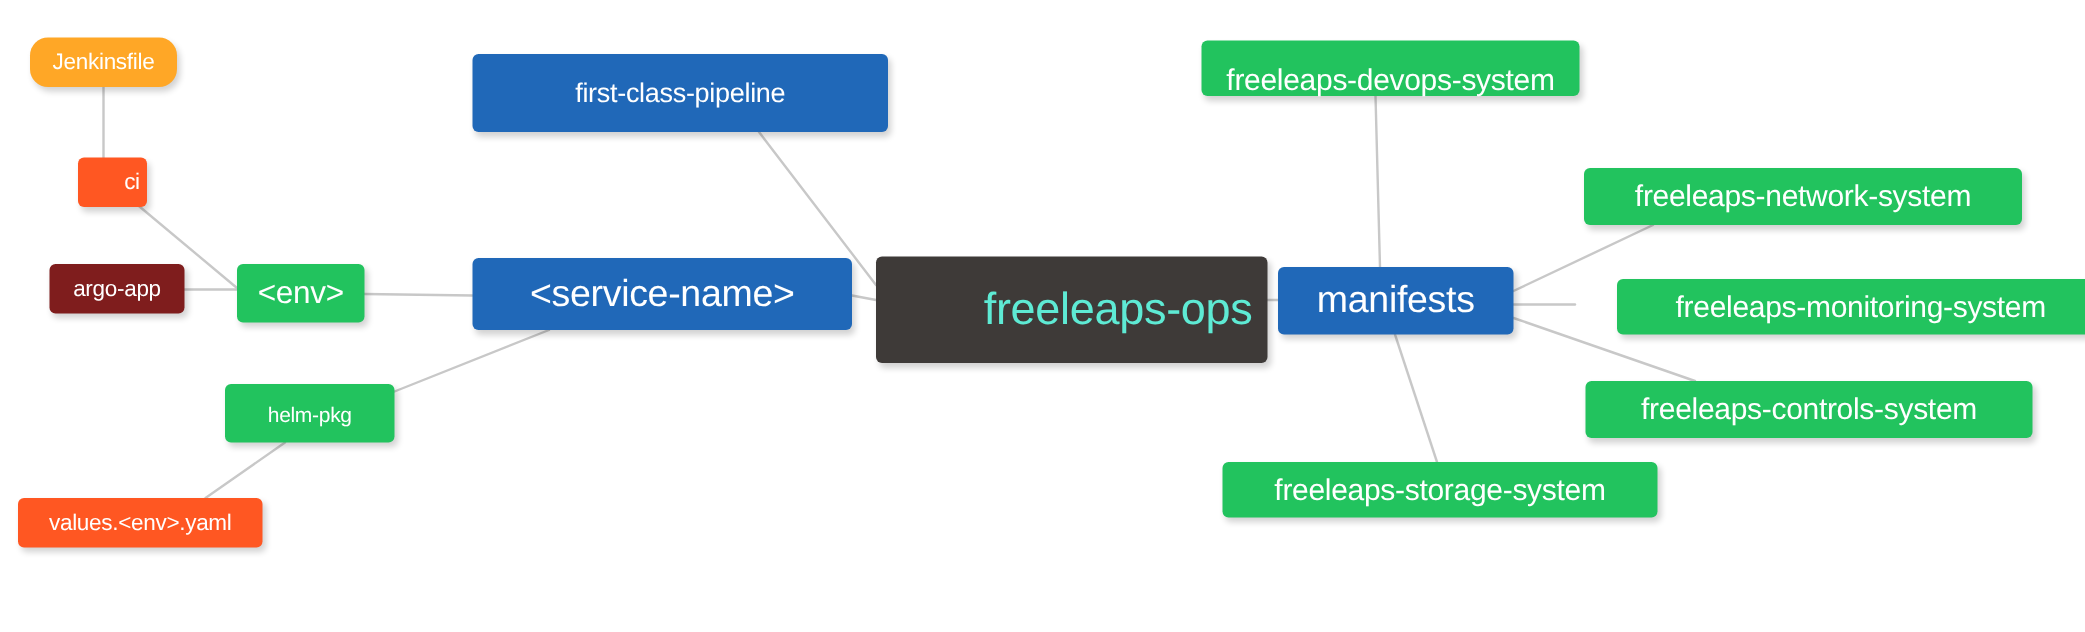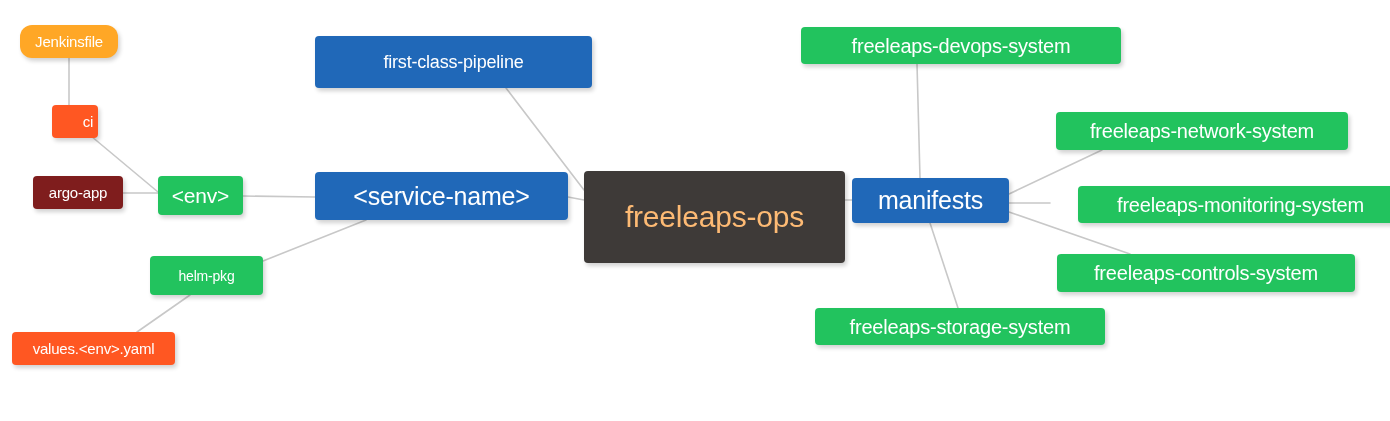--- a/index.html
+++ b/index.html
@@ -60,39 +60,39 @@
       <line x1="158" y1="193" x2="123" y2="193" stroke="#c8c8c8" stroke-width="1.6" stroke-linecap="round"></line>
       <line x1="69" y1="105" x2="69" y2="58" stroke="#c8c8c8" stroke-width="1.6" stroke-linecap="round"></line>
       <line x1="190" y1="295" x2="137" y2="332" stroke="#c8c8c8" stroke-width="1.6" stroke-linecap="round"></line>
       <line x1="920" y1="178" x2="917" y2="64" stroke="#c8c8c8" stroke-width="1.6" stroke-linecap="round"></line>
       <line x1="1009" y1="194" x2="1102" y2="150" stroke="#c8c8c8" stroke-width="1.6" stroke-linecap="round"></line>
       <line x1="1009" y1="203" x2="1050" y2="203" stroke="#c8c8c8" stroke-width="1.6" stroke-linecap="round"></line>
       <line x1="1009" y1="212" x2="1130" y2="254" stroke="#c8c8c8" stroke-width="1.6" stroke-linecap="round"></line>
       <line x1="930" y1="223" x2="958" y2="308" stroke="#c8c8c8" stroke-width="1.6" stroke-linecap="round"></line>
     </svg>
   <div id="node-layer">
-      <div class="node" style="left: 584px; top: 171px; width: 261px; height: 92px; background: rgb(62, 58, 56); color: #fdba74; font-size: 30px;">
+      <div class="node" style="left: 584px; top: 171px; width: 261px; height: 71px; background: rgb(62, 58, 56); color: #5eead4; font-size: 30px; justify-content: flex-end;">
         <span class="node-label">freeleaps-ops</span>
       </div>
       <div class="node" style="left: 315px; top: 36px; width: 277px; height: 52px; background: rgb(32, 104, 184); color: rgb(255, 255, 255); font-size: 18px;">
         <span class="node-label">first-class-pipeline</span>
       </div>
       <div class="node" style="left: 315px; top: 172px; width: 253px; height: 48px; background: rgb(32, 104, 184); color: rgb(255, 255, 255); font-size: 25px;">
         <span class="node-label">&lt;service-name&gt;</span>
       </div>
       <div class="node" style="left: 852px; top: 178px; width: 157px; height: 45px; background: rgb(32, 104, 184); color: rgb(255, 255, 255); font-size: 25px;">
         <span class="node-label">manifests</span>
       </div>
       <div class="node" style="left: 158px; top: 176px; width: 85px; height: 39px; background: rgb(34, 195, 94); color: rgb(255, 255, 255); font-size: 21px;">
         <span class="node-label">&lt;env&gt;</span>
       </div>
       <div class="node" style="left: 150px; top: 256px; width: 113px; height: 39px; background: rgb(34, 195, 94); color: rgb(255, 255, 255); font-size: 14px;">
         <span class="node-label">helm-pkg</span>
       </div>
-      <div class="node" style="left: 801px; top: 27px; width: 320px; height: 37px; background: rgb(34, 195, 94); color: rgb(255, 255, 255); font-size: 20px;">
+      <div class="node" style="left: 801px; top: 27px; width: 252px; height: 37px; background: rgb(34, 195, 94); color: rgb(255, 255, 255); font-size: 20px; align-items: flex-end;">
         <span class="node-label">freeleaps-devops-system</span>
       </div>
       <div class="node" style="left: 1056px; top: 112px; width: 292px; height: 38px; background: rgb(34, 195, 94); color: rgb(255, 255, 255); font-size: 20px;">
         <span class="node-label">freeleaps-network-system</span>
       </div>
       <div class="node" style="left: 1050px; top: 186px; width: 325px; height: 37px; background: rgb(34, 195, 94); color: rgb(255, 255, 255); font-size: 20px; margin-left: 28px;">
         <span class="node-label">freeleaps-monitoring-system</span>
       </div>
       <div class="node" style="left: 1057px; top: 254px; width: 298px; height: 38px; background: rgb(34, 195, 94); color: rgb(255, 255, 255); font-size: 20px;">
         <span class="node-label">freeleaps-controls-system</span>

